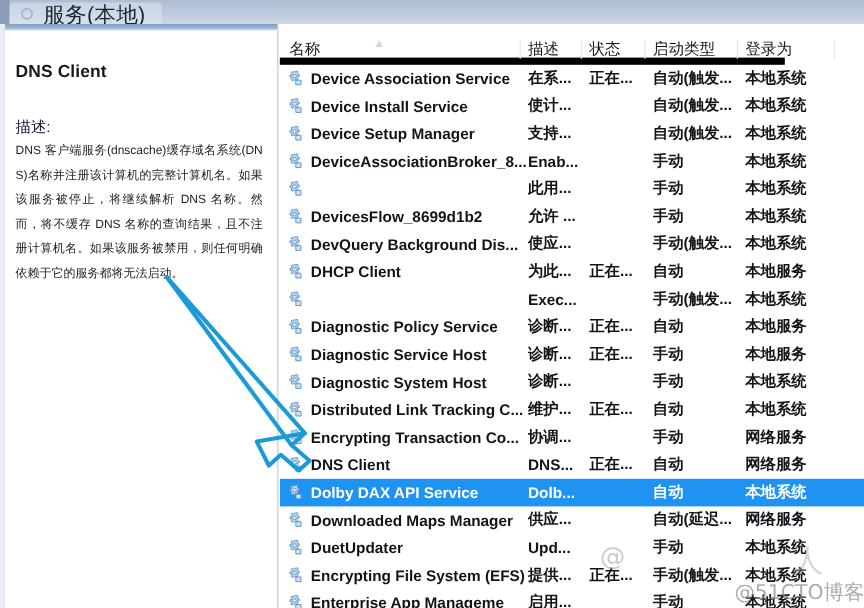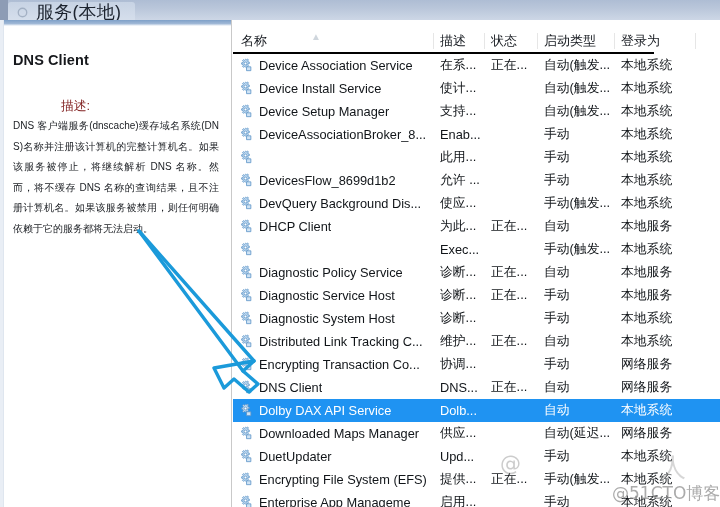--- a/index.html
+++ b/index.html
@@ -55,61 +55,62 @@
     background: #e9eef5;
     border-right: 1px solid #dfe6ef;
   }
   .svc-title {
     position: absolute; left: 13px; top: 32px;
     font-size: 14.5px; font-weight: bold; color: #16181c;
     letter-spacing: .1px;
   }
   .desc-label {
     position: absolute; left: 13px; top: 78px;
-    font-size: 12.8px; color: #7f1d1d; margin-left: 48px;
+    font-size: 12.8px; color: #0f172a;
   }
   .desc-body {
     position: absolute; left: 13px; top: 96px; width: 206px;
     font-size: 10px; line-height: 20.5px; color: #1a1d22;
     text-align: justify;
     word-break: break-all;
   }
 
   
   .right-pane {
     position: absolute; left: 233px; top: 20px;
     width: 487px; height: 487px;
     background: #ffffff;
     overflow: hidden;
   }
   .list-header {
     position: absolute; left: 0; top: 8px;
     width: 421px; height: 26px;
     background: #ffffff;
-    border-bottom: 2px solid #000000;
+    border-bottom: 6px solid #000000;
   }
   .hdr-cell {
     position: absolute; top: 0; height: 26px;
     display: flex; align-items: center;
     font-size: 13px; color: #14181e;
     white-space: nowrap;
   }
   .hdr-sep {
     position: absolute; top: 5px; width: 1px; height: 16px;
     background: #e6e6e6;
   }
   .sort-caret {
     position: absolute; top: 4px; left: 70px;
     font-size: 10px; color: #cfd6dd; line-height: 1;
   }
 
   .rows {
     position: absolute; left: 0; top: 34px;
     width: 487px; height: 453px;
     overflow: hidden;
+    font-weight: bold;
   }
   .row {
     position: relative;
     height: 23px;
     display: flex; align-items: center;
     white-space: nowrap;
   }
   .row.sel { background: #1f93f2; }
   .row .cell {
     position: absolute; top: 0; height: 23px;

